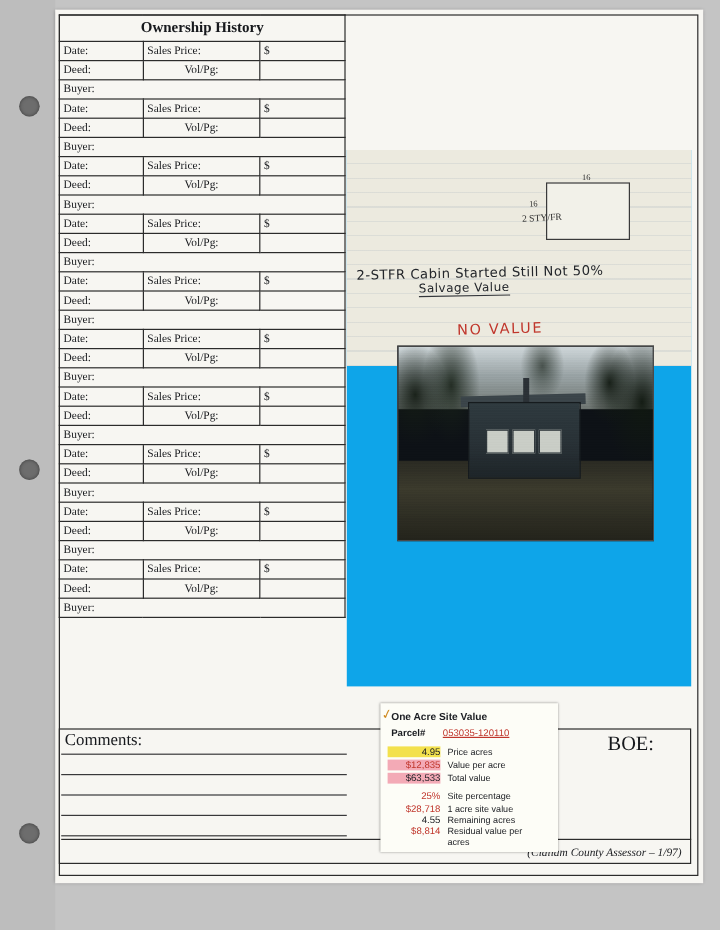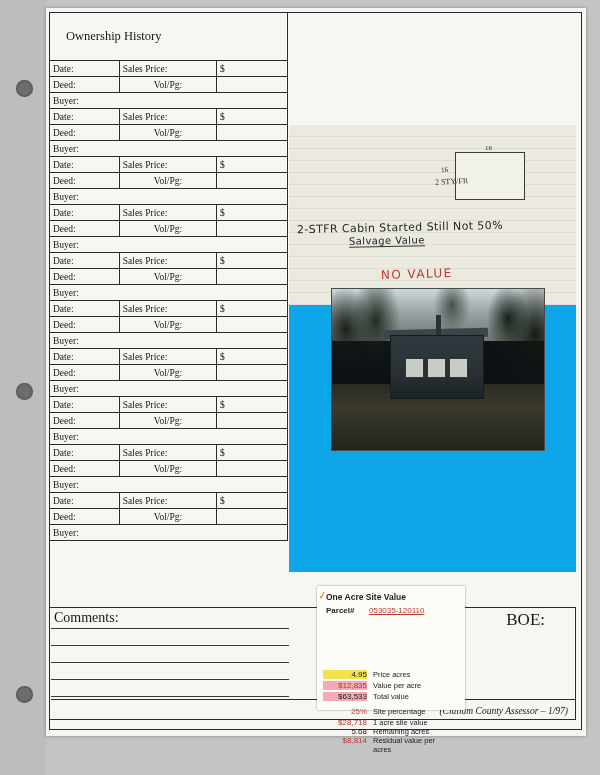--- a/index.html
+++ b/index.html
@@ -64,25 +64,25 @@
   .top-left-table td {
     border: 1px solid #2b2b2b;
     height: 16px;
     font-size: 9.5px;
     padding: 0 0 0 3px;
     color: #16181c;
     vertical-align: middle;
     box-sizing: border-box;
   }
   .oh-title {
-    text-align: left;
+    text-align: center;
     font-size: 12.5px !important;
-    font-weight: normal;
+    font-weight: bold;
     height: 19px !important;
-    padding: 16px !important;
+    padding: 3px !important;
   }
   td.c-label { width: 74px; }
   td.c-mid { width: 104px; }
   td.c-val { width: 77px; }
   td.buyer-row { }
 
   
   .parcel-block {
     position: absolute;
     left: 242px; top: 4px;
@@ -341,21 +341,21 @@
   .st-parcel-val {
     position: absolute;
     left: 52px; top: 20px;
     font-family: Liberation Sans, sans-serif;
     font-size: 8px;
     color: #c0362c;
     text-decoration: underline;
   }
   .st-row {
     position: absolute;
-    left: 0; width: 124px; height: 11px; margin-top: 48px;
+    left: 0; width: 124px; height: 11px;
   }
   .st-num {
     position: absolute;
     left: 6px;
     width: 44px;
     text-align: right;
     font-family: "Liberation Sans", sans-serif;
     font-size: 8px;
     color: #1b1d22;
   }
@@ -581,21 +581,21 @@
           </div>
           <div class="st-row" style="top:73px">
             <span class="st-num red ">25%</span>
             <span class="st-desc">Site percentage</span>
           </div>
           <div class="st-row" style="top:84px">
             <span class="st-num red ">$28,718</span>
             <span class="st-desc">1 acre site value</span>
           </div>
           <div class="st-row" style="top:93px">
-            <span class="st-num  ">5.68</span>
+            <span class="st-num  ">4.55</span>
             <span class="st-desc">Remaining acres</span>
           </div>
           <div class="st-row" style="top:102px">
             <span class="st-num red ">$8,814</span>
             <span class="st-desc">Residual value per acres</span>
           </div>
         </div>
     </div>
 
   </div>

